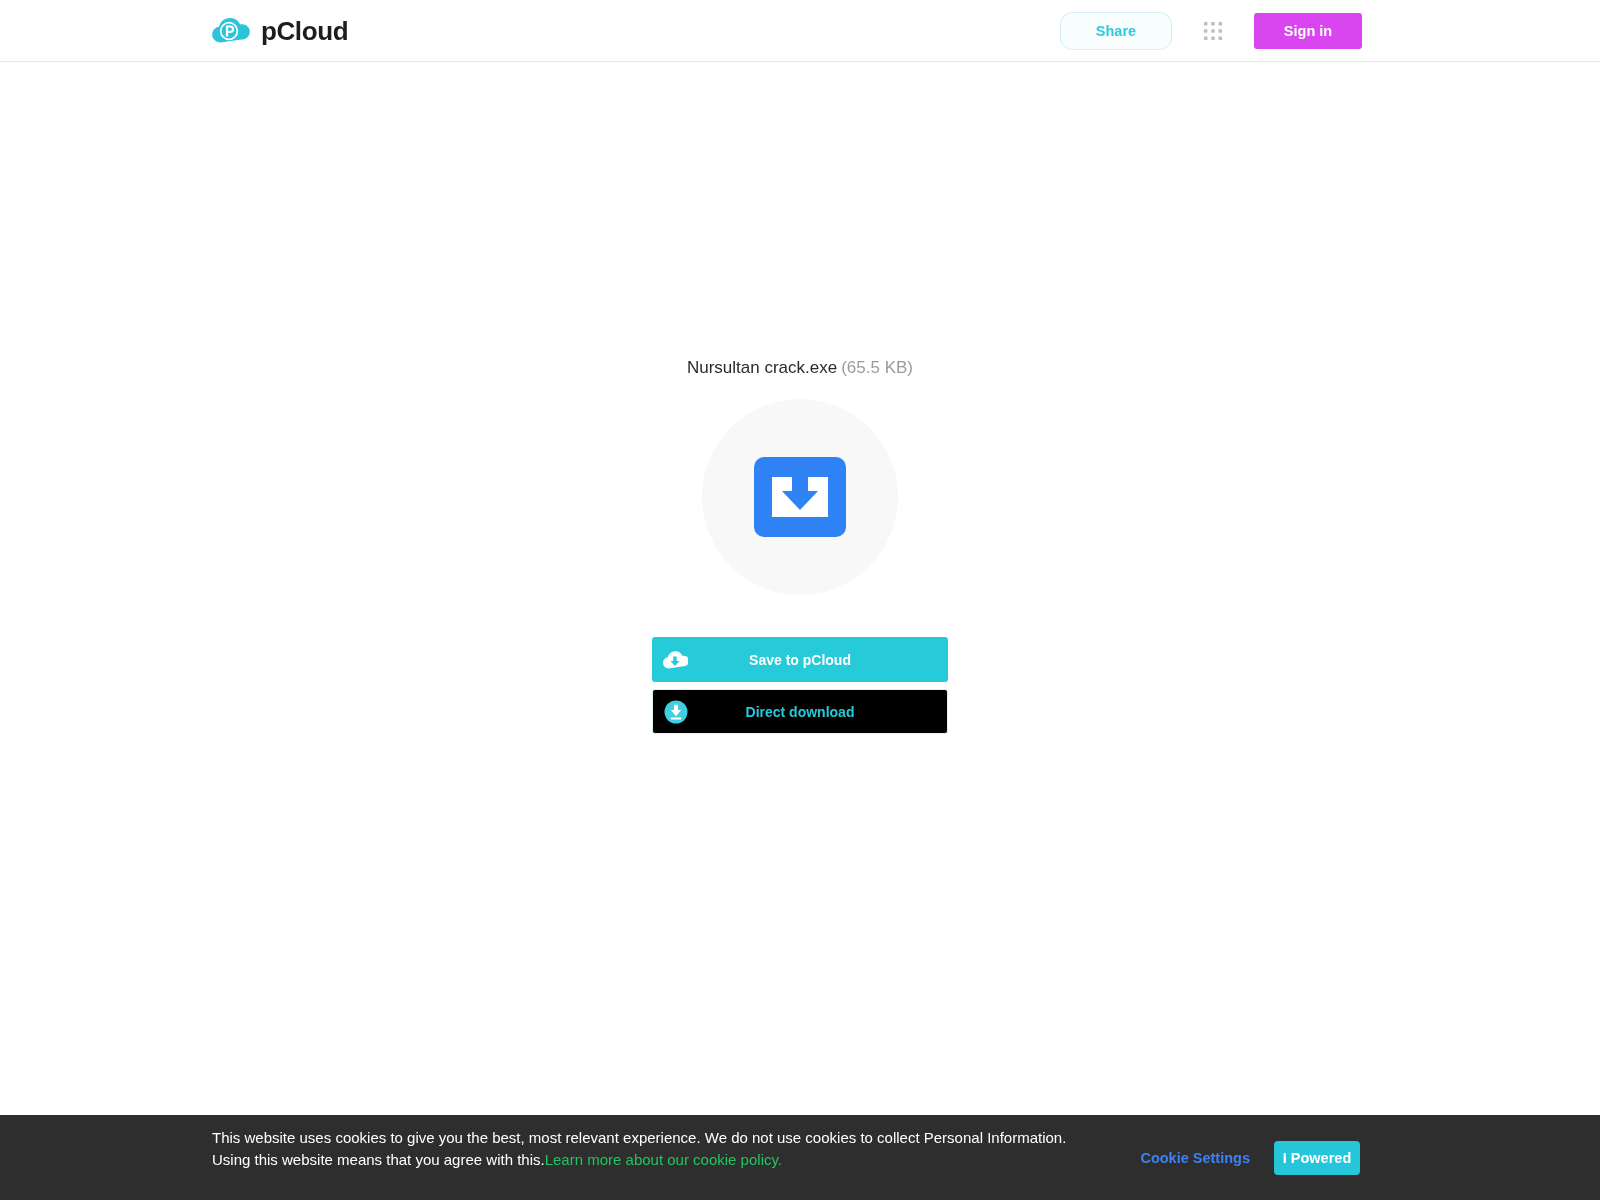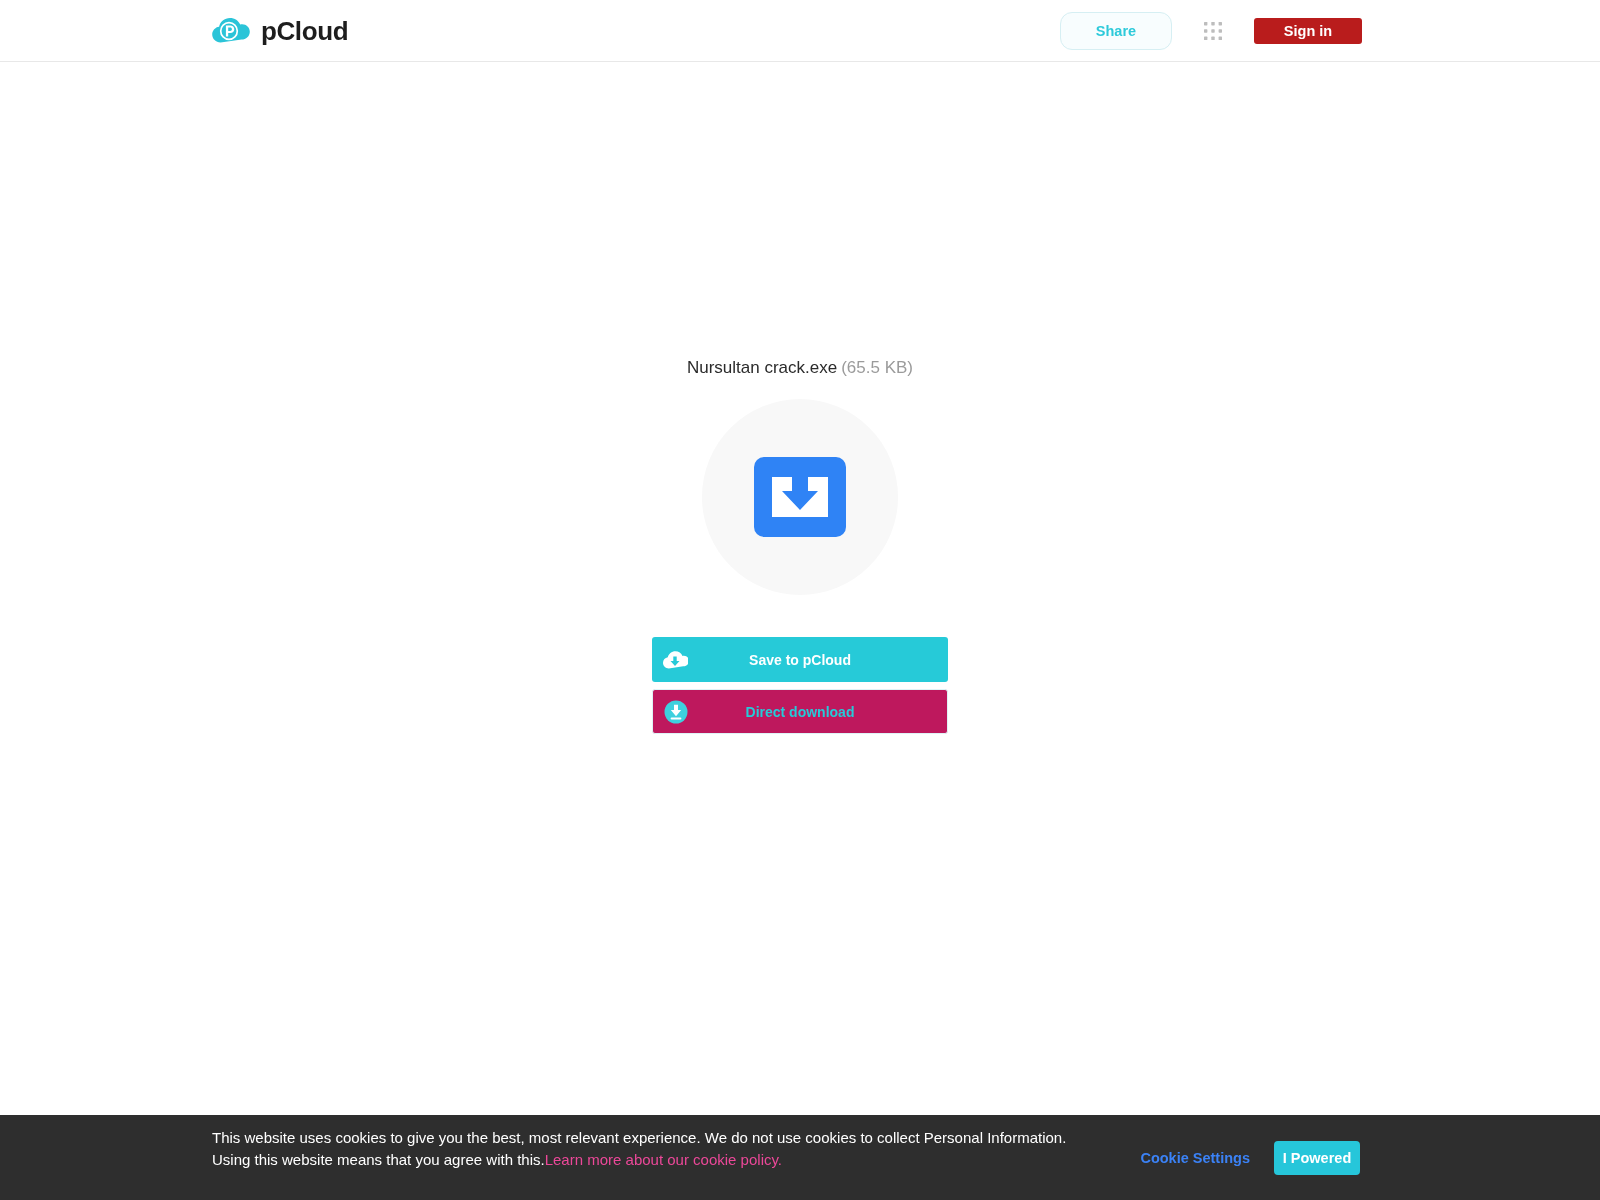--- a/index.html
+++ b/index.html
@@ -69,22 +69,22 @@
     height: 38px;
     margin: 0 22px 0 22px;
     display: flex;
     align-items: center;
     justify-content: center;
     cursor: pointer;
   }
   .grid-icon svg { display: block; }
   .btn-signin {
     width: 108px;
-    height: 26px;
-    background: #b91c1c;
+    height: 36px;
+    background: #d946ef;
     border: none;
     border-radius: 3px;
     color: #ffffff;
     font-size: 14.5px;
     font-weight: 600;
     font-family: "Liberation Sans", sans-serif;
     cursor: pointer;
     display: flex;
     align-items: center;
     justify-content: center;
@@ -151,21 +151,21 @@
     font-family: "Liberation Sans", sans-serif;
     cursor: pointer;
     display: flex;
     align-items: center;
     justify-content: center;
     padding: 16px;
   }
   .btn-direct {
     position: relative;
     height: 45px;
-    background: #be185d;
+    background: #000000;
     border: 1px solid #dff3f6;
     border-radius: 3px;
     color: #26cad8;
     font-size: 14px;
     font-weight: 700;
     font-family: "Liberation Sans", sans-serif;
     cursor: pointer;
     display: flex;
     align-items: center;
     justify-content: center;
@@ -208,21 +208,21 @@
   .cookie-text {
     position: absolute;
     left: 212px;
     top: 12px;
     width: 860px;
     font-size: 15px;
     line-height: 22px;
     color: #ffffff;
   }
   .cookie-text a {
-    color: #ec4899;
+    color: #22c55e;
     text-decoration: none;
   }
   .cookie-actions {
     position: absolute;
     right: 240px;
     top: 50%;
     transform: translateY(-50%);
     display: flex;
     align-items: center;
     gap: 20px;

